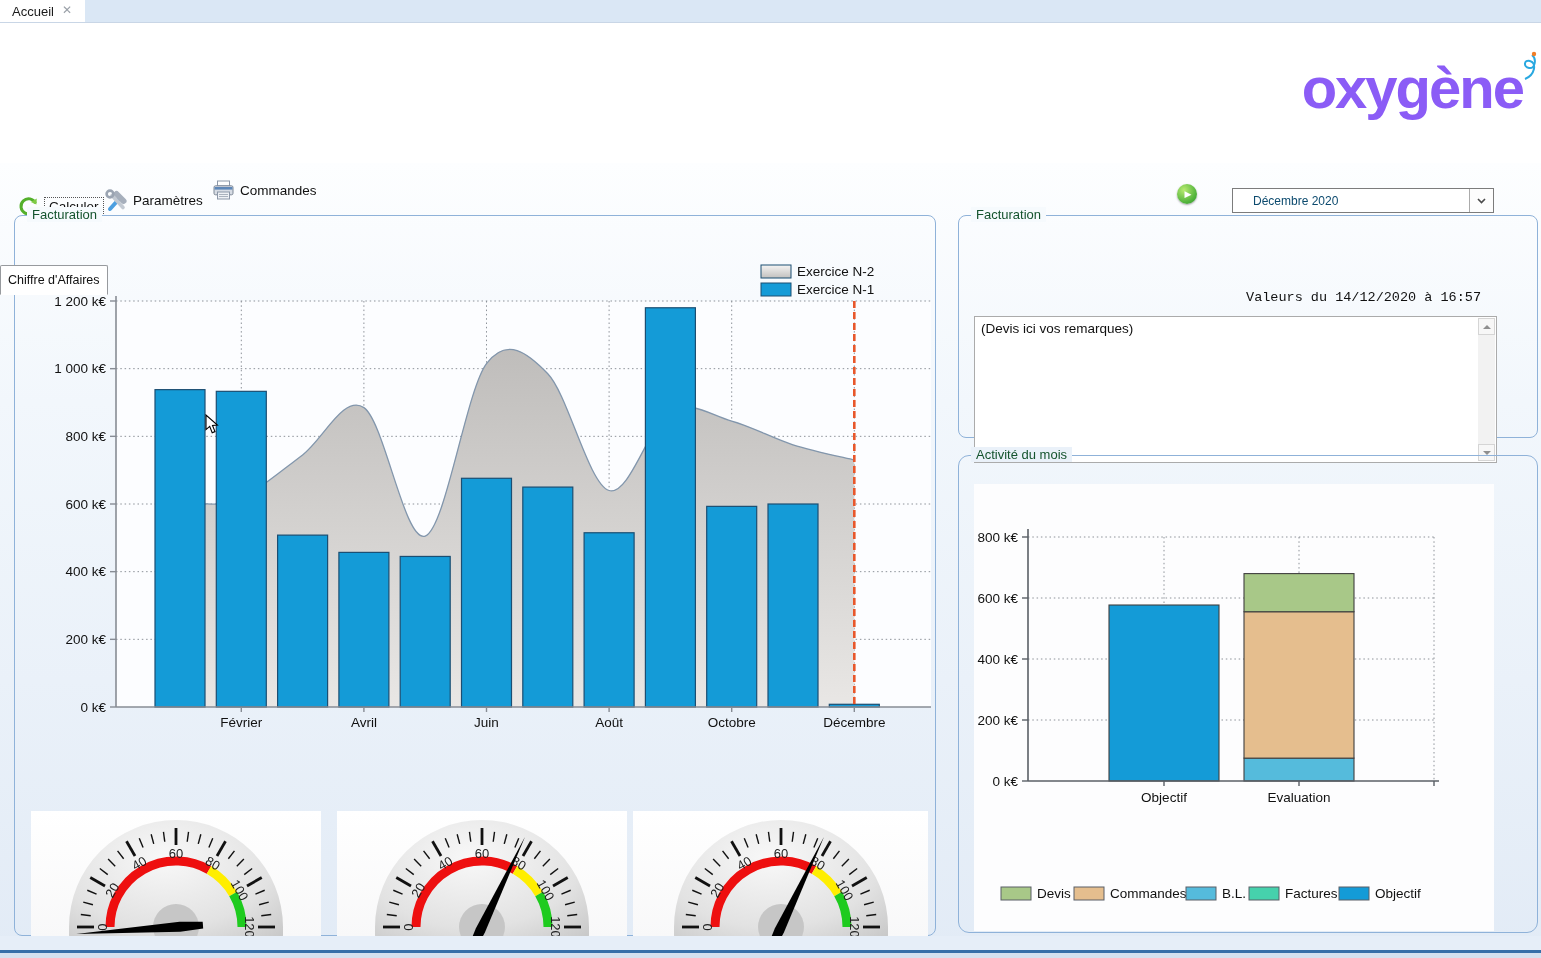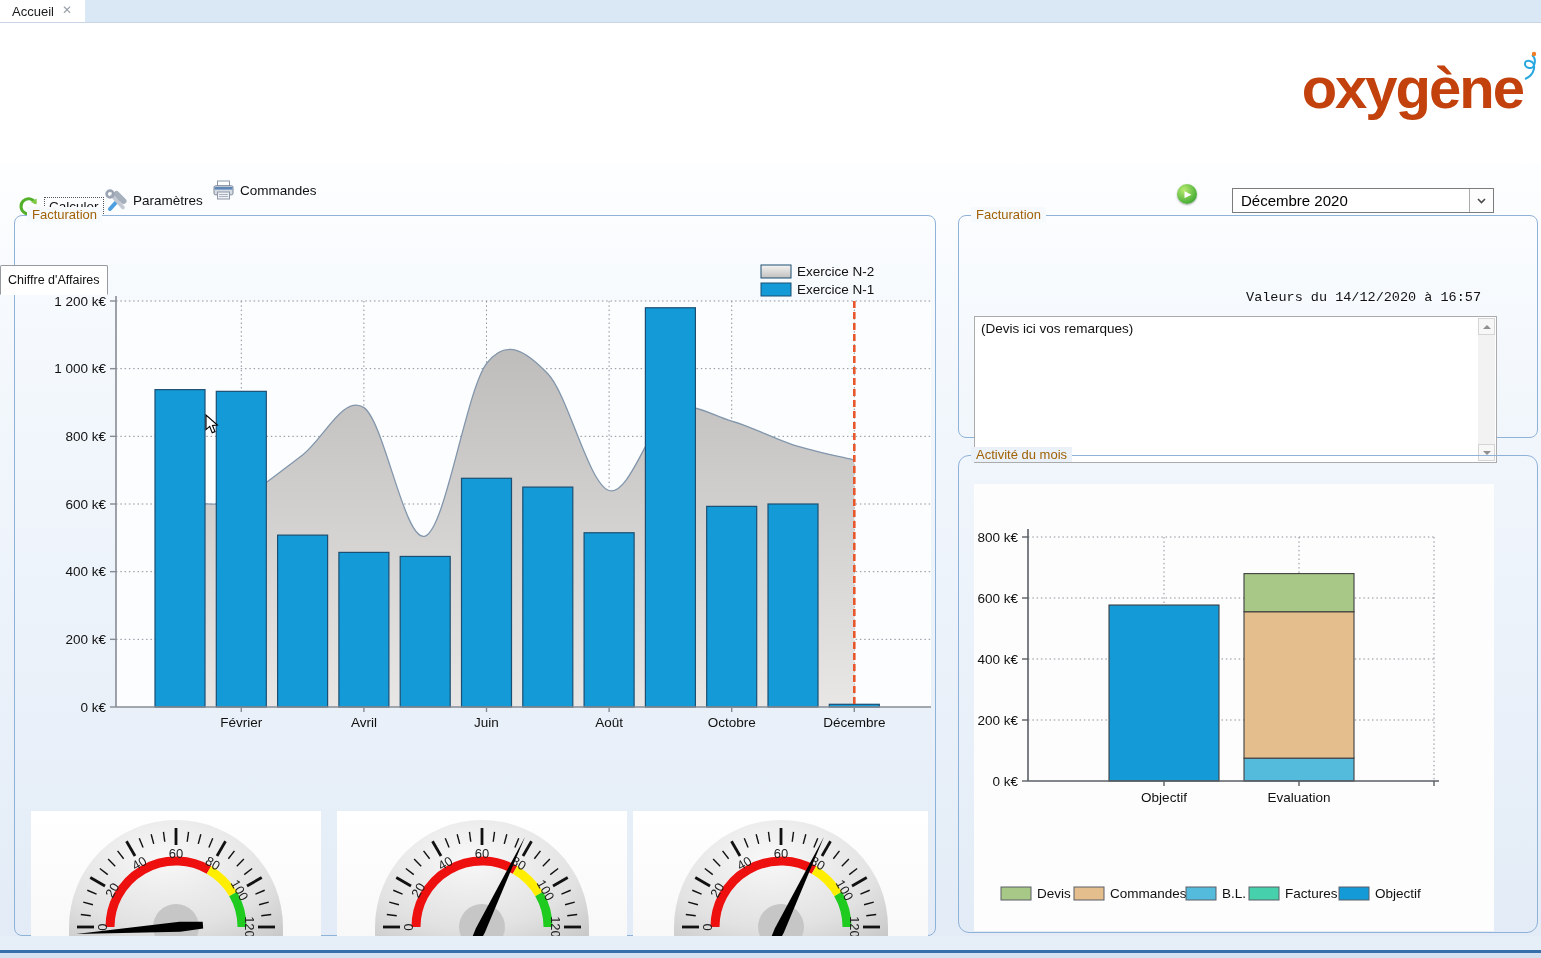--- a/index.html
+++ b/index.html
@@ -4,41 +4,41 @@
 <style>
   html,body{margin:0;padding:0;background:#fff;font-family:"Liberation Sans",sans-serif;}
   .screen{position:relative;width:1541px;height:958px;overflow:hidden;background:#fff;}
   
   .topstrip{position:absolute;left:0;top:0;width:1541px;height:22px;background:#dae7f5;border-bottom:1px solid #c9d6e6;}
   .doc-tab{position:absolute;left:0;top:0;width:85px;height:22px;background:#ffffff;display:flex;align-items:center;}
   .doc-tab .t{font-size:13px;color:#1a1a1a;margin-left:12px;}
   .doc-close{position:absolute;left:62px;top:3px;font-size:12px;color:#9aa0a8;cursor:default;}
   
   .header{position:absolute;left:0;top:23px;width:1541px;height:111px;background:#ffffff;}
-  .logo{position:absolute;right:18px;top:36px;font-size:58px;font-weight:bold;letter-spacing:-2px;color:#c2410c;line-height:1;}
+  .logo{position:absolute;right:18px;top:36px;font-size:58px;font-weight:bold;letter-spacing:-2px;color:#8b5cf6;line-height:1;}
   .logo-swirl{position:absolute;right:0px;top:26px;}
   
   .tabs{position:absolute;left:0;top:133px;width:1541px;height:30px;}
   .tabline{position:absolute;left:0;top:161px;width:1541px;height:2px;background:#3f87c0;}
   .tab{position:absolute;top:137px;height:24px;box-sizing:border-box;background:linear-gradient(#f9f9f9,#e6e6e6);border:1px solid #979a9e;border-radius:2px 2px 0 0;display:flex;align-items:center;justify-content:center;font-size:12px;color:#111;padding:4px 7px;white-space:nowrap;}
   .tab.active{top:132px;height:30px;background:#ffffff;border-bottom:1px solid #ffffff;z-index:5;font-size:12.5px;}
   
   .content{position:absolute;left:0;top:163px;width:1541px;height:795px;background:linear-gradient(180deg,#fdfeff 0%,#f2f7fc 30%,#e2ebf6 100%);}
   
   .toolbar{position:absolute;left:0;top:10px;width:1541px;height:36px;}
   .tool{position:absolute;display:flex;align-items:center;gap:5px;font-size:13.5px;color:#111;}
   .focus-dotted{border:1px dotted #555;padding:1px 4px;}
   .play-btn{position:absolute;left:1177px;top:11px;width:20px;height:20px;border-radius:50%;background:radial-gradient(circle at 35% 30%,#b8ea71,#52b43c 65%,#2f8f2f);display:flex;align-items:center;justify-content:center;box-shadow:0 1px 2px rgba(0,0,0,.35);}
   .play-btn span{color:#fff;font-size:9px;margin-left:2px;}
   .select{position:absolute;left:1232px;top:15px;width:262px;height:25px;box-sizing:border-box;background:#fff;border:1px solid #7c7c7c;display:flex;align-items:center;}
-  .select .val{font-size:15px;color:#000000;margin-left:8px;flex:1;}
+  .select .val{font-size:12px;color:#0c4a6e;margin-left:20px;flex:1;}
   .select .btn{width:23px;height:23px;border-left:1px solid #ababab;background:#fdfdfd;display:flex;align-items:center;justify-content:center;}
   
   .fieldset{position:absolute;box-sizing:border-box;border:1px solid #8fb2d9;border-radius:8px;}
-  .fieldset > .legend{position:absolute;top:-9px;left:12px;padding:0 5px;font-size:13px;color:#a16207;background:#f6fafd;}
+  .fieldset > .legend{position:absolute;top:-9px;left:12px;padding:0 5px;font-size:13px;color:#14532d;background:#f6fafd;}
   .fs-fact{left:14px;top:52px;width:922px;height:721px;}
   .fs-info{left:958px;top:52px;width:580px;height:223px;}
   .fs-act{left:958px;top:292px;width:580px;height:478px;border-radius:11px;}
   .fs-act > .legend{background:#eaf1f9;}
   
   .gauge-tile{position:absolute;top:595px;width:290px;height:164px;background:linear-gradient(180deg,#ffffff,#f6f6f7);display:flex;flex-direction:column;align-items:center;}
   .gauge-label{font-size:16px;color:#1a1a1a;margin-top:-4px;}
   
   .values-caption{position:absolute;left:0;top:74px;width:522px;text-align:right;font-size:13.5px;color:#111;font-family:Liberation Mono, monospace;}
   .remarks{position:absolute;left:15px;top:100px;width:523px;height:147px;box-sizing:border-box;background:#fff;border:1px solid #ababab;}

